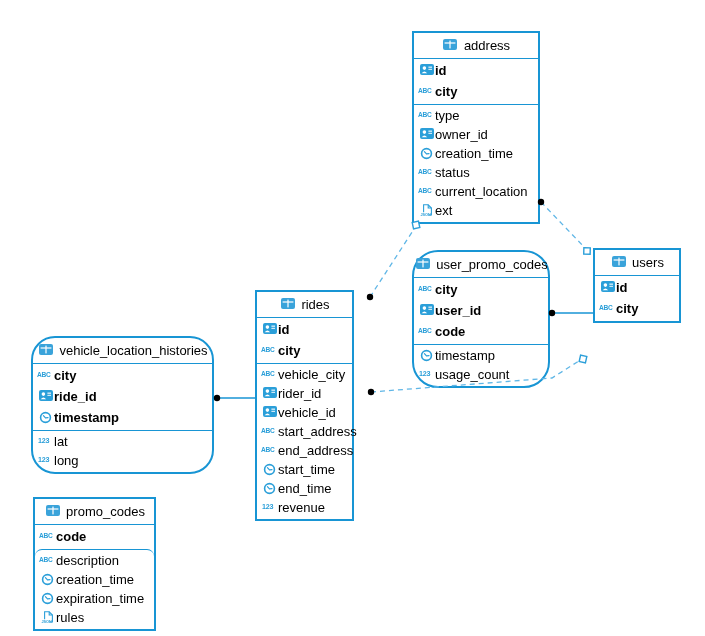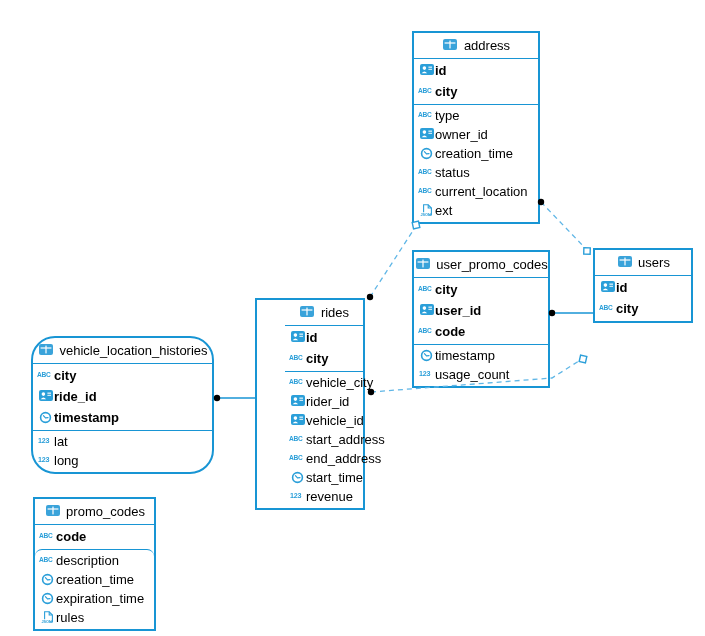--- a/index.html
+++ b/index.html
@@ -158,21 +158,21 @@
               <path d="M3.6 0.8 h4.6 l3.2 3.2 v7 h-7.8 z" fill="#fff" stroke="#2b9fd9" stroke-width="1.1"></path>
               <path d="M8.2 0.8 v3.2 h3.2" fill="none" stroke="#2b9fd9" stroke-width="1.1"></path>
               <rect x="0.2" y="8.2" width="8.2" height="4.4" rx="1" fill="#fff"></rect>
               <text x="0.4" y="12" font-family="Liberation Sans, sans-serif" font-size="3.8" font-weight="bold" fill="#2b9fd9">JSON</text>
             </svg>
           </span>
           <span class="cname">ext</span>
         </div>
       </div>
     </div>
-    <div class="table" style="left: 412px; top: 250px; width: 138px; border-color: rgb(24, 149, 212);">
+    <div class="table" style="left: 412px; top: 250px; width: 138px; border-color: rgb(24, 149, 212); border-radius: 26px;">
       <div class="thead" style="border-bottom-color: rgb(24, 149, 212);">
         <span class="cicon">
           <svg width="14" height="11" viewBox="0 0 14 11">
             <rect x="0" y="0" width="14" height="11" rx="2" fill="#3aa3da"></rect>
             <rect x="1.6" y="3.4" width="10.8" height="1.2" fill="#fff"></rect>
             <rect x="6.4" y="1.6" width="1.2" height="7.8" fill="#fff"></rect>
             <rect x="1.6" y="8.6" width="10.8" height="0.9" fill="#fff" opacity="0"></rect>
           </svg>
         </span>
         <span class="tname">user_promo_codes</span>
@@ -220,21 +220,21 @@
         <div class="row">
           <span class="cicon">
             <svg width="17" height="10" viewBox="0 0 17 10">
               <text x="1" y="8" font-family="Liberation Sans, sans-serif" font-size="7.2" font-weight="600" fill="#2b9fd9" letter-spacing="-0.2">123</text>
             </svg>
           </span>
           <span class="cname">usage_count</span>
         </div>
       </div>
     </div>
-    <div class="table" style="left: 593px; top: 248px; width: 100px; border-color: rgb(24, 149, 212);">
+    <div class="table" style="left: 593px; top: 248px; width: 88px; border-color: rgb(24, 149, 212);">
       <div class="thead" style="border-bottom-color: rgb(24, 149, 212);">
         <span class="cicon">
           <svg width="14" height="11" viewBox="0 0 14 11">
             <rect x="0" y="0" width="14" height="11" rx="2" fill="#3aa3da"></rect>
             <rect x="1.6" y="3.4" width="10.8" height="1.2" fill="#fff"></rect>
             <rect x="6.4" y="1.6" width="1.2" height="7.8" fill="#fff"></rect>
             <rect x="1.6" y="8.6" width="10.8" height="0.9" fill="#fff" opacity="0"></rect>
           </svg>
         </span>
         <span class="tname">users</span>
@@ -255,21 +255,21 @@
         <div class="row key">
           <span class="cicon">
             <svg width="17" height="10" viewBox="0 0 17 10">
               <text x="0" y="8" font-family="Liberation Sans, sans-serif" font-size="6.6" font-weight="bold" fill="#2b9fd9" letter-spacing="-0.2">ABC</text>
             </svg>
           </span>
           <span class="cname">city</span>
         </div>
       </div>
     </div>
-    <div class="table" style="left: 255px; top: 298px; width: 110px; border-color: rgb(24, 149, 212); padding-left: 28px;">
+    <div class="table" style="left: 255px; top: 290px; width: 99px; border-color: rgb(24, 149, 212);">
       <div class="thead" style="border-bottom-color: rgb(24, 149, 212);">
         <span class="cicon">
           <svg width="14" height="11" viewBox="0 0 14 11">
             <rect x="0" y="0" width="14" height="11" rx="2" fill="#3aa3da"></rect>
             <rect x="1.6" y="3.4" width="10.8" height="1.2" fill="#fff"></rect>
             <rect x="6.4" y="1.6" width="1.2" height="7.8" fill="#fff"></rect>
             <rect x="1.6" y="8.6" width="10.8" height="0.9" fill="#fff" opacity="0"></rect>
           </svg>
         </span>
         <span class="tname">rides</span>
@@ -346,20 +346,29 @@
           <span class="cname">end_address</span>
         </div>
         <div class="row">
           <span class="cicon">
             <svg width="13" height="13" viewBox="0 0 13 13">
               <circle cx="6.5" cy="6.5" r="4.9" fill="none" stroke="#2b9fd9" stroke-width="1.6"></circle>
               <path d="M6.5 6.9 L4.4 4.6 M6.5 6.9 L9 6.6" fill="none" stroke="#2b9fd9" stroke-width="1.2" stroke-linecap="round"></path>
             </svg>
           </span>
           <span class="cname">start_time</span>
+        </div>
+        <div class="row">
+          <span class="cicon">
+            <svg width="13" height="13" viewBox="0 0 13 13">
+              <circle cx="6.5" cy="6.5" r="4.9" fill="none" stroke="#2b9fd9" stroke-width="1.6"></circle>
+              <path d="M6.5 6.9 L4.4 4.6 M6.5 6.9 L9 6.6" fill="none" stroke="#2b9fd9" stroke-width="1.2" stroke-linecap="round"></path>
+            </svg>
+          </span>
+          <span class="cname">end_time</span>
         </div>
         <div class="row">
           <span class="cicon">
             <svg width="17" height="10" viewBox="0 0 17 10">
               <text x="1" y="8" font-family="Liberation Sans, sans-serif" font-size="7.2" font-weight="600" fill="#2b9fd9" letter-spacing="-0.2">123</text>
             </svg>
           </span>
           <span class="cname">revenue</span>
         </div>
       </div>

